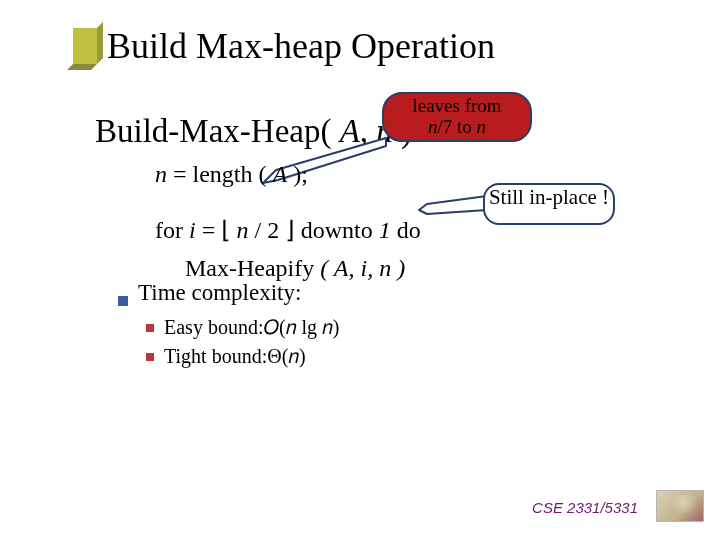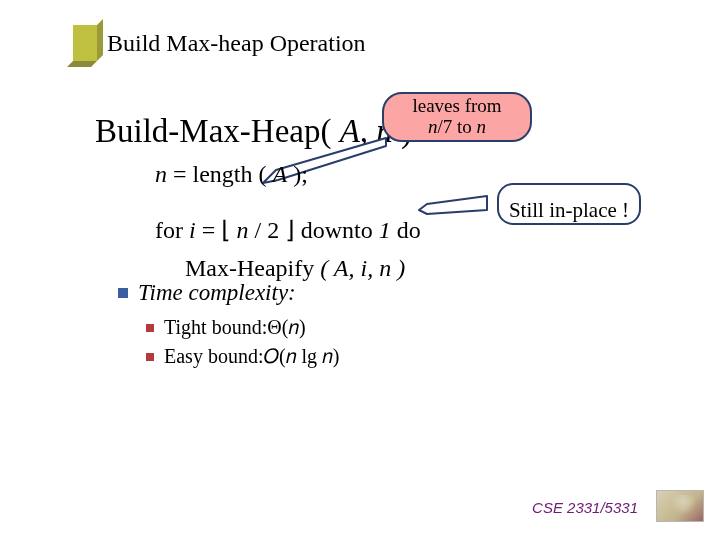--- a/index.html
+++ b/index.html
@@ -45,21 +45,21 @@
     position: absolute;
     right: -6px;
     top: 0;
     width: 6px;
     height: 36px;
     background: #9a9a38;
     transform: skewY(-45deg);
     transform-origin: top left;
   }
   .title-text {
-    font-size: 24px;
+    font-size: 36px;
     color: #000;
     margin-left: 10px;
     font-family: "Times New Roman", serif;
   }
   .bullet-sq {
     display: inline-block;
     width: 10px;
     height: 10px;
     background: #3d5da3;
     margin-right: 10px;
@@ -82,21 +82,21 @@
   }
   .ital { font-style: italic; }
   .callout1 {
     position: absolute;
     left: 382px;
     top: 92px;
     width: 150px;
     height: 50px;
     border: 2px solid #2a3d6b;
     border-radius: 20px;
-    background: #fca5a5;
+    background: #b91c1c;
     display: flex;
     flex-direction: column;
     align-items: center;
     justify-content: center;
     font-size: 19px;
     line-height: 1.1;
   }
   .algo {
     position: absolute;
     left: 155px;
@@ -107,42 +107,41 @@
   }
   .algo-line2 { margin-top: 20px; }
   .algo-line3 { margin-top: 2px; margin-left: 30px; }
   .floor-l, .floor-r {
     display: inline-block;
     font-family: "Times New Roman", serif;
     position: relative;
   }
   .callout2 {
     position: absolute;
-    left: 497px;
+    left: 483px;
     top: 183px;
-    width: 144px;
+    width: 132px;
     height: 42px;
     border: 2px solid #2a3d6b;
     border-radius: 16px;
     background: #fff;
     display: flex;
-    align-items: flex-end;
+    align-items: flex-start;
     justify-content: center;
     font-size: 21px;
   }
   .complexity {
     position: absolute;
     left: 118px;
     top: 280px;
     font-size: 23px;
   }
   .complexity .row1 {
     display: flex;
-    align-items: center;
-    font-style: italic;
+    align-items: flex-end;
   }
   .complexity .sub {
     margin-left: 28px;
     margin-top: 10px;
   }
   .complexity .srow {
     display: flex;
     align-items: center;
     font-size: 20px;
     margin-top: 6px;
@@ -224,27 +223,27 @@
   </div>
 
   <div class="complexity">
     <div class="row1">
       <span class="bullet-sq"></span>
       <span>Time complexity:</span>
     </div>
     <div class="sub">
       <div class="srow">
         <span class="bullet-sq sm"></span>
+        <span>Easy bound: </span>
+        <span class="math">𝑂(𝑛 lg 𝑛)</span>
+      </div>
+      <div class="srow">
+        <span class="bullet-sq sm"></span>
         <span>Tight bound: </span>
         <span class="math">Θ(𝑛)</span>
       </div>
-      <div class="srow">
-        <span class="bullet-sq sm"></span>
-        <span>Easy bound: </span>
-        <span class="math">𝑂(𝑛 lg 𝑛)</span>
-      </div>
     </div>
   </div>
 
   <div class="footer">CSE 2331/5331</div>
   <div class="logo"></div>
 
 </div>
 
 </body></html>

